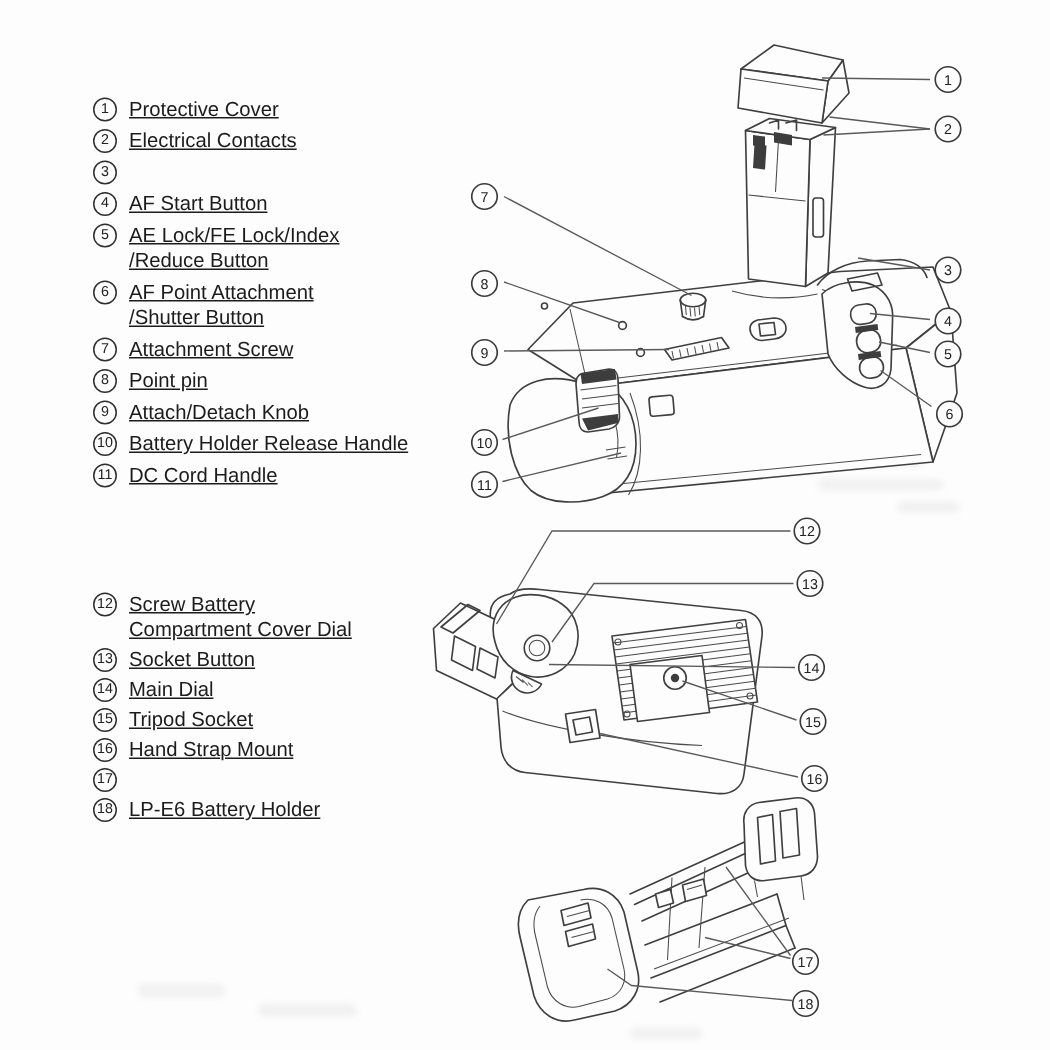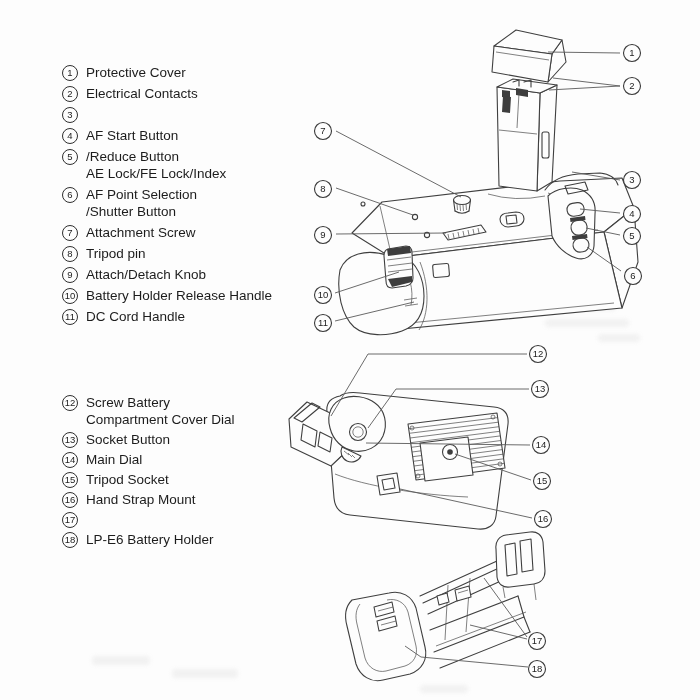--- a/index.html
+++ b/index.html
@@ -13,21 +13,21 @@
   .pl1{left:62px;top:64px;}
   .pl2{left:62px;top:394px;}
   .pl-item{display:flex;align-items:flex-start;margin-bottom:4px;}
   .pl2 .pl-item{margin-bottom:3px;}
   .pl-item.gap-lg{margin-top:4px;}
   .pl-num{
     flex:none;width:14px;height:14px;margin-top:1px;margin-right:8px;
     border:1.3px solid #2e2e2e;border-radius:50%;
     font-size:9.5px;line-height:14px;text-align:center;font-weight:400;color:#222;
   }
-  .pl-line{display:block;}
+  .pl-line{display:block;text-decoration:underline;}
   svg{position:absolute;left:0;top:0;}
   .art{stroke:#3f3f3f;stroke-width:1.1;fill:none;stroke-linejoin:round;stroke-linecap:round;}
   .artf{stroke:#3f3f3f;stroke-width:1.1;fill:#fdfdfd;stroke-linejoin:round;}
   .thin{stroke:#4a4a4a;stroke-width:0.7;fill:none;}
   .dark{fill:#3d3d3d;stroke:none;}
   .leader{stroke:#5a5a5a;stroke-width:0.9;fill:none;}
   .co-circle{fill:#fdfdfd;stroke:#3a3a3a;stroke-width:1.1;}
   .co-num{font-family:"Liberation Sans",sans-serif;font-size:9.5px;fill:#222;text-anchor:middle;}
   .blot{position:absolute;background:#ebebeb;filter:blur(2px);border-radius:4px;opacity:.65;}
 </style>
@@ -54,41 +54,41 @@
     </div>
     <div class="pl-item">
       <span class="pl-num">4</span>
       <span>
           <span class="pl-line">AF Start Button</span>
         </span>
     </div>
     <div class="pl-item">
       <span class="pl-num">5</span>
       <span>
+        <span class="pl-line">AE Lock/FE Lock/Index</span>
         <span class="pl-line">/Reduce Button</span>
-        <span class="pl-line">AE Lock/FE Lock/Index</span>
       </span>
     </div>
     <div class="pl-item">
       <span class="pl-num">6</span>
       <span>
-        <span class="pl-line">AF Point Selection</span>
+        <span class="pl-line">AF Point Attachment</span>
         <span class="pl-line">/Shutter Button</span>
       </span>
     </div>
     <div class="pl-item">
       <span class="pl-num">7</span>
       <span>
           <span class="pl-line">Attachment Screw</span>
         </span>
     </div>
     <div class="pl-item">
       <span class="pl-num">8</span>
       <span>
-          <span class="pl-line">Tripod pin</span>
+          <span class="pl-line">Point pin</span>
         </span>
     </div>
     <div class="pl-item">
       <span class="pl-num">9</span>
       <span>
           <span class="pl-line">Attach/Detach Knob</span>
         </span>
     </div>
     <div class="pl-item">
       <span class="pl-num">10</span>

